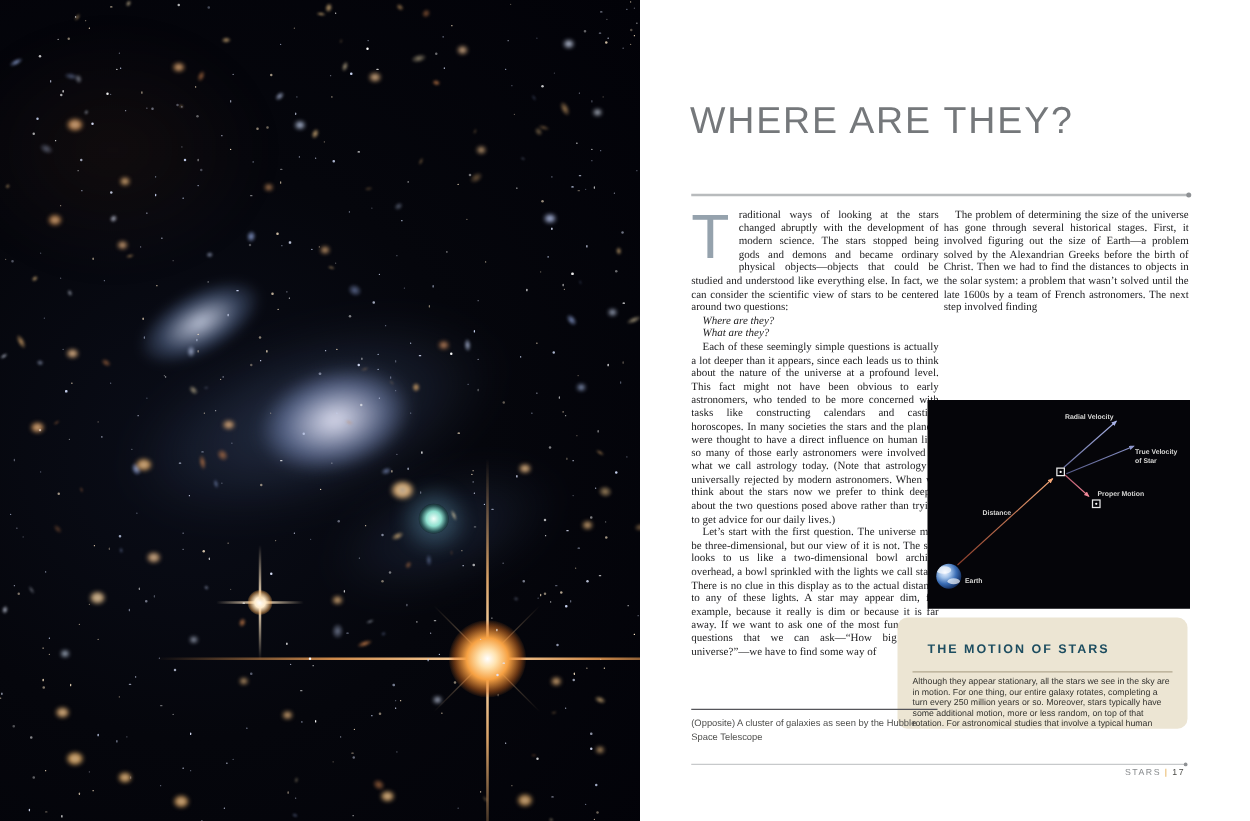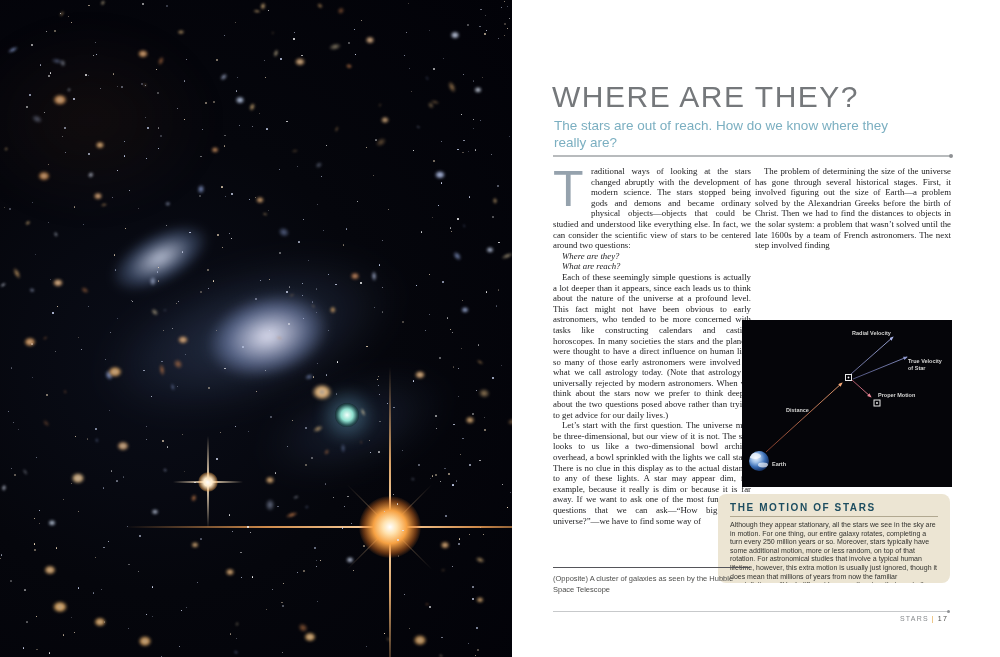--- a/index.html
+++ b/index.html
@@ -80,21 +80,21 @@
   .caption{position:absolute;left:553px;top:573px;width:197px;margin:0;
        font-family:"Liberation Sans",sans-serif;font-size:7.5px;line-height:11px;color:#4f4f4d;}
 
   
   .diagram{position:absolute;left:742px;top:320px;width:210px;height:167px;background:#050509;}
   .diagram svg{display:block;}
 
   
   .sidebar{position:absolute;left:718px;top:494px;width:232px;height:89px;box-sizing:border-box;
        background:var(--sidebar-bg);border-radius:8px;padding:8px 12px 6px 12px;overflow:hidden;}
-  .sidebar h2{margin:0;font-family:"Liberation Sans",sans-serif;font-size:10px;font-weight:bold;
+  .sidebar h2{margin:12px;font-family:"Liberation Sans",sans-serif;font-size:10px;font-weight:bold;
        letter-spacing:1.6px;color:var(--sidebar-title);}
   .sidebar-rule{height:1px;background:#b1a890;margin:3px 0 4px 0;}
   .sidebar p{margin:0;font-family:"Liberation Sans",sans-serif;font-size:7px;line-height:8.6px;color:#33332f;}
 
   
   .footer-rule{position:absolute;left:553px;top:611px;width:395px;height:1px;background:#c7c9cb;}
   .folio{position:absolute;left:553px;top:615px;width:395px;text-align:right;
        font-family:"Liberation Sans",sans-serif;font-size:7px;letter-spacing:1.2px;color:#86898c;}
   .folio .sep{color:var(--folio-sep);margin:0 3px;}
   .folio .num{color:#4a4a46;}
@@ -669,29 +669,28 @@
       <i class="fg" style="left: 350px; top: 560px; width: 9px; height: 7.2px; background: radial-gradient(closest-side, rgba(255, 255, 255, 0.55) 0%, rgb(204, 216, 242) 35%, transparent 80%);"></i>
       <i class="fg" style="left: 270px; top: 480px; width: 11px; height: 8.8px; background: radial-gradient(closest-side, rgba(255, 255, 255, 0.55) 0%, rgb(224, 170, 106) 35%, transparent 80%);"></i>
       <i class="fg" style="left: 195px; top: 545px; width: 9px; height: 7.2px; background: radial-gradient(closest-side, rgba(255, 255, 255, 0.55) 0%, rgb(228, 176, 112) 35%, transparent 80%);"></i>
       <i class="fg" style="left: 155px; top: 512px; width: 8px; height: 6.4px; background: radial-gradient(closest-side, rgba(255, 255, 255, 0.55) 0%, rgb(205, 217, 242) 35%, transparent 80%);"></i>
       <i class="fg" style="left: 260px; top: 200px; width: 10px; height: 8px; background: radial-gradient(closest-side, rgba(255, 255, 255, 0.55) 0%, rgb(216, 160, 102) 35%, transparent 80%);"></i>
       <i class="fg" style="left: 385px; top: 120px; width: 10px; height: 8px; background: radial-gradient(closest-side, rgba(255, 255, 255, 0.55) 0%, rgb(210, 164, 112) 35%, transparent 80%);"></i>
       <i class="fg" style="left: 490px; top: 250px; width: 9px; height: 7.2px; background: radial-gradient(closest-side, rgba(255, 255, 255, 0.55) 0%, rgb(192, 205, 234) 35%, transparent 80%);"></i>
     </div>
 
   <h1 class="page-title">WHERE ARE THEY?</h1>
-  <p class="subtitle">The stars are out of reach. How do we know where they really are?</p>
   <div class="top-rule">
       <span class="rule-dot"></span>
     </div>
 
   <div class="col col1">
     <p class="para"><span class="dropcap">T</span><span>raditional ways of looking at the stars changed abruptly with the development of modern science. The stars stopped being gods and demons and became ordinary physical objects—objects that could be studied and understood like everything else. In fact, we can consider the scientific view of stars to be centered around two questions:</span></p>
     <p class="q">Where are they?</p>
-    <p class="q">What are reach?</p>
+    <p class="q">What are they?</p>
     <p class="indent">Each of these seemingly simple questions is actually a lot deeper than it appears, since each leads us to think about the nature of the universe at a profound level. This fact might not have been obvious to early astronomers, who tended to be more concerned with tasks like constructing calendars and casting horoscopes. In many societies the stars and the planets were thought to have a direct influence on human life, so many of those early astronomers were involved in what we call astrology today. (Note that astrology is universally rejected by modern astronomers. When we think about the stars now we prefer to think deeply about the two questions posed above rather than trying to get advice for our daily lives.)</p>
     <p class="indent">Let’s start with the first question. The universe may be three-dimensional, but our view of it is not. The sky looks to us like a two-dimensional bowl arching overhead, a bowl sprinkled with the lights we call stars. There is no clue in this display as to the actual distance to any of these lights. A star may appear dim, for example, because it really is dim or because it is far away. If we want to ask one of the most fundamental questions that we can ask—“How big is the universe?”—we have to find some way of</p>
   </div>
 
   <div class="col col2">
     <p class="indent">The problem of determining the size of the universe has gone through several historical stages. First, it involved figuring out the size of Earth—a problem solved by the Alexandrian Greeks before the birth of Christ. Then we had to find the distances to objects in the solar system: a problem that wasn’t solved until the late 1600s by a team of French astronomers. The next step involved finding</p>
   </div>
 
   <div class="diagram">
     <svg width="210" height="167" viewBox="0 0 210 167" xmlns="http://www.w3.org/2000/svg">

